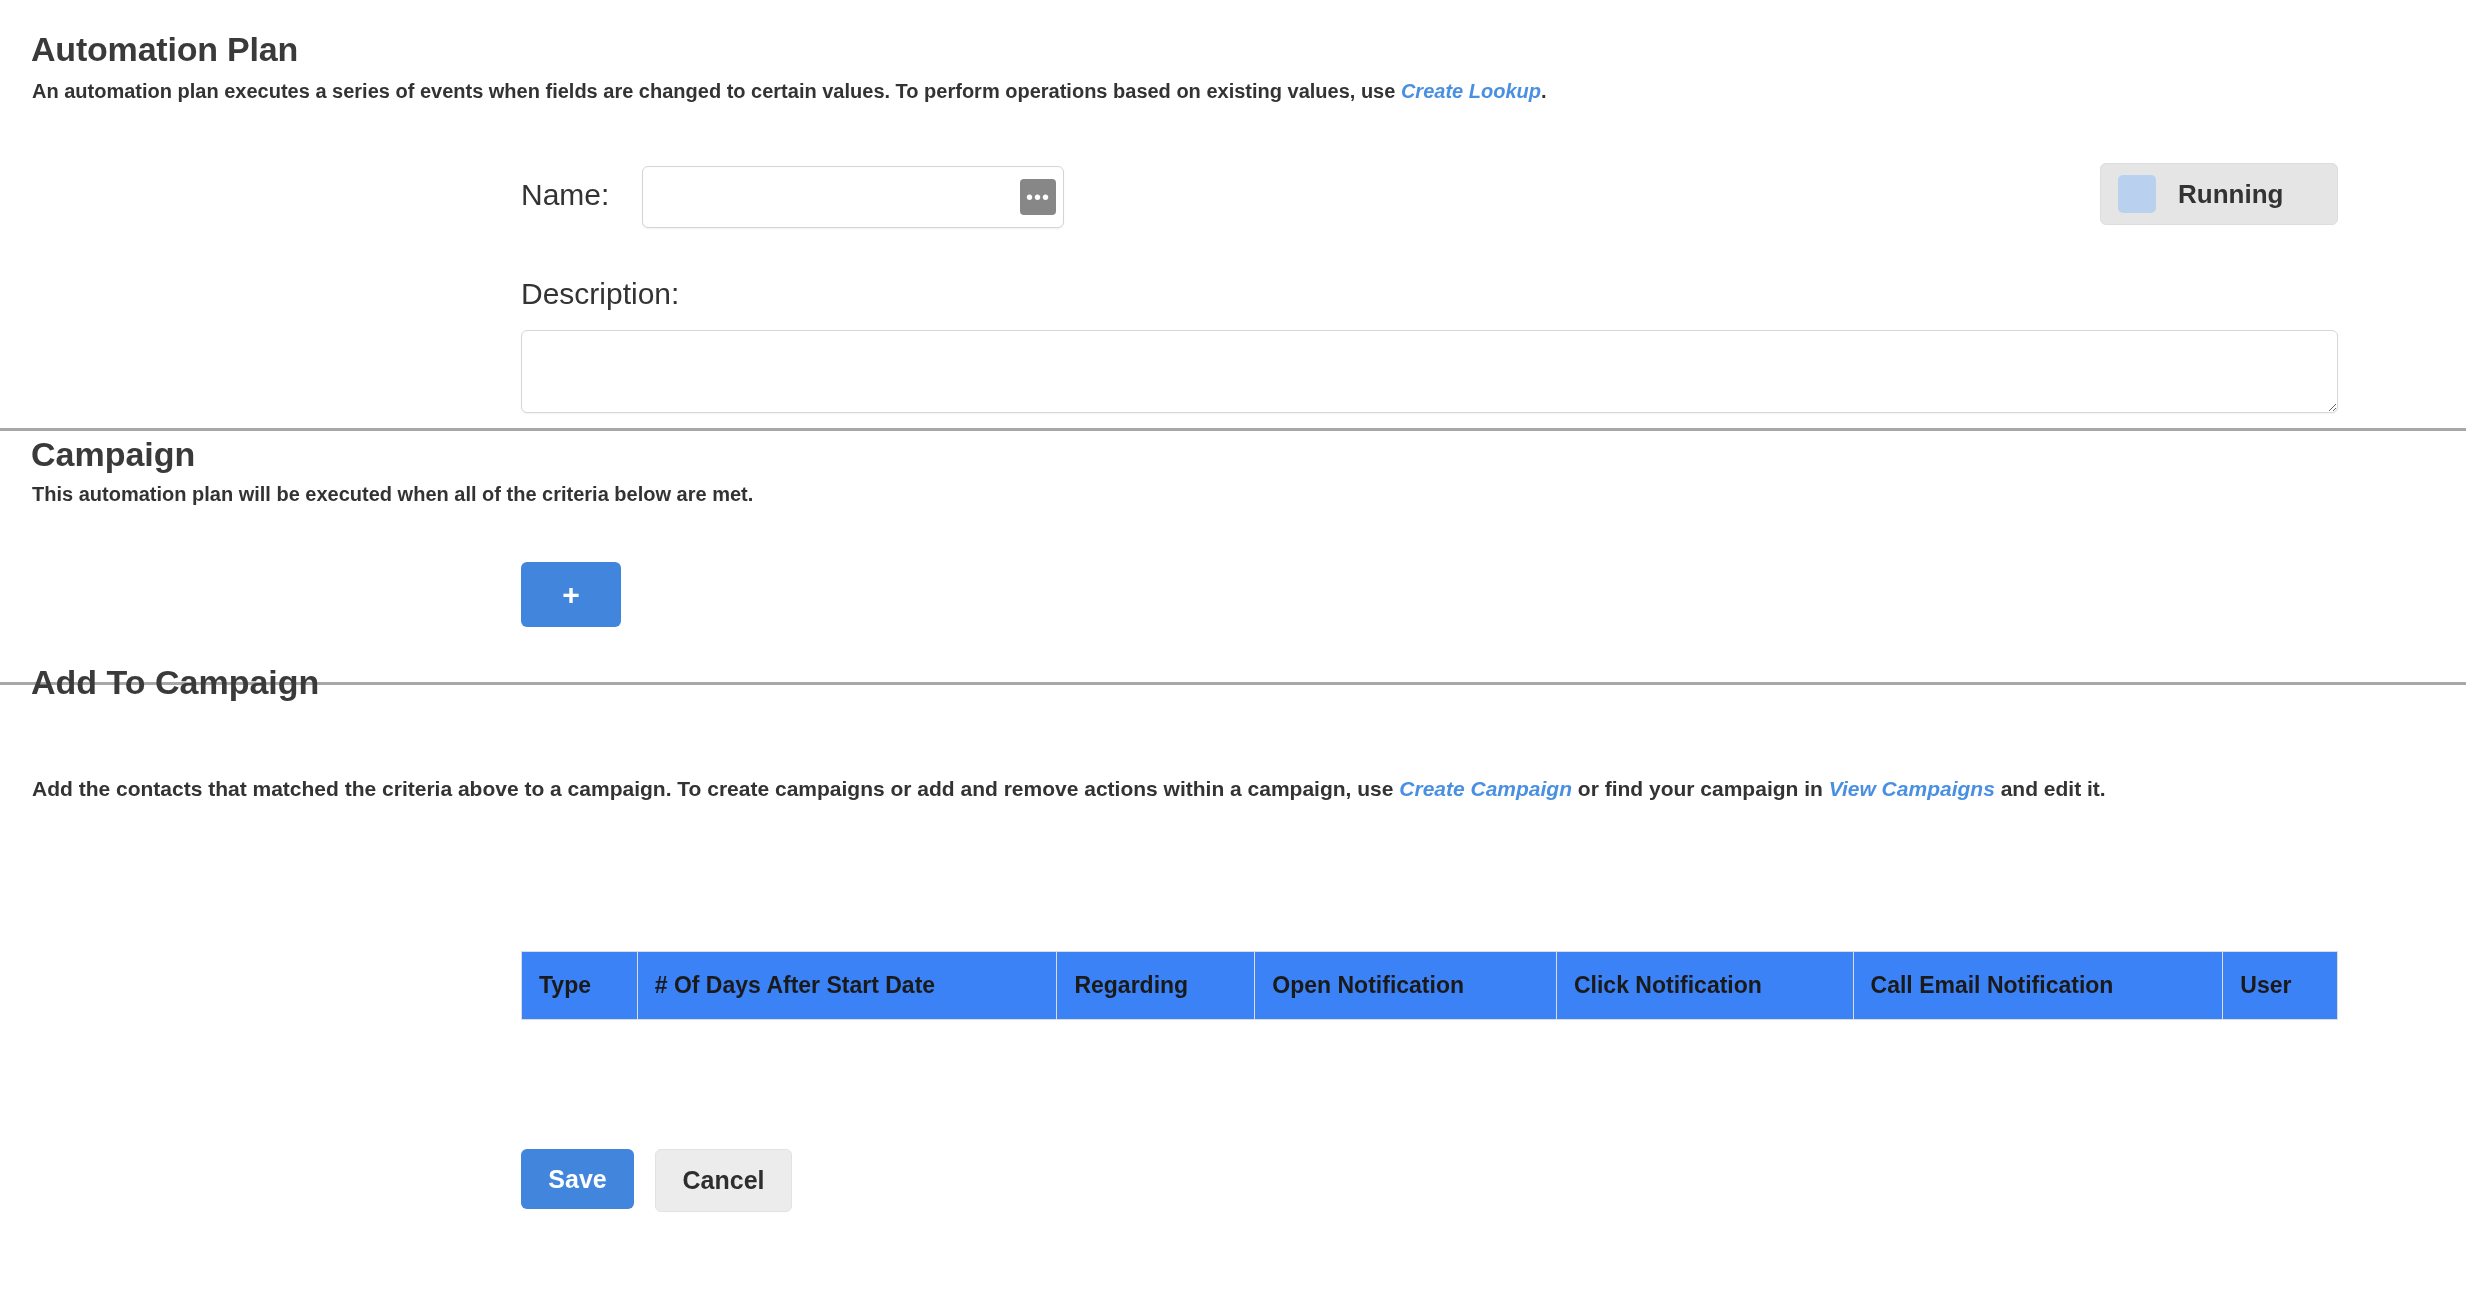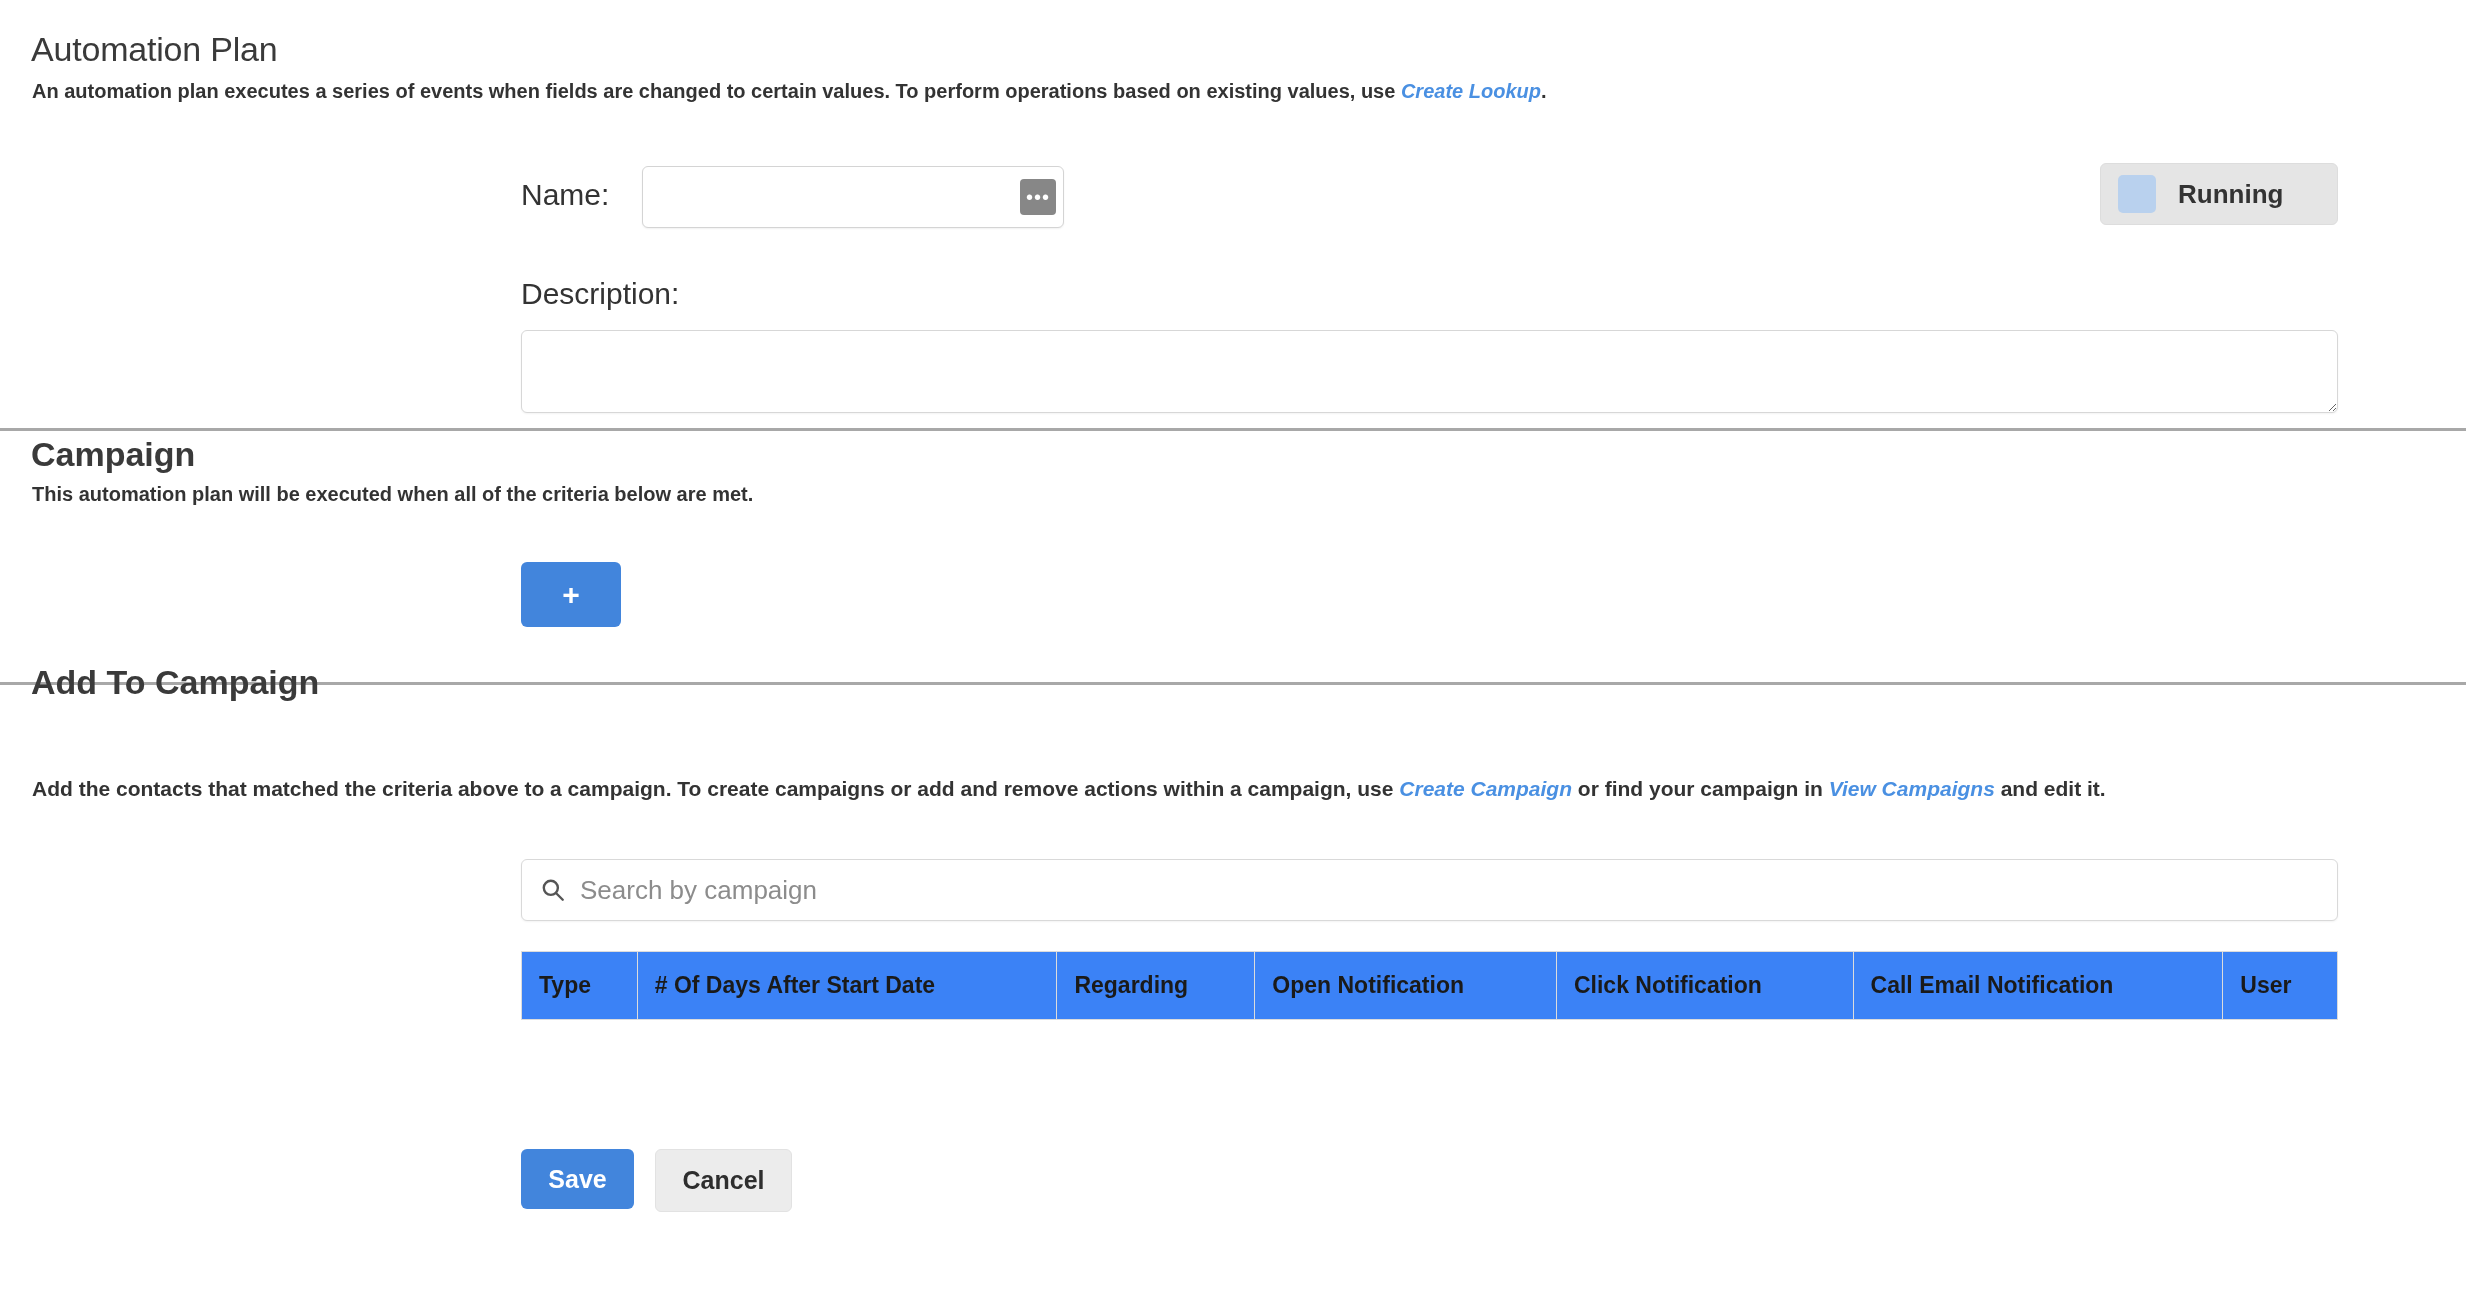--- a/index.html
+++ b/index.html
@@ -16,21 +16,21 @@
     overflow: hidden;
   }
 
   .page { position: relative; width: 2466px; height: 1306px; }
 
   
   .page-title {
     position: absolute;
     left: 31px; top: 30px;
     font-size: 34px;
-    font-weight: normal;
+    font-weight: bold;
     color: #3a3a3a;
     letter-spacing: -0.2px;
   }
   .page-subtitle {
     position: absolute;
     left: 32px; top: 80px;
     font-size: 20px;
     font-weight: bold;
     color: #333333;
     white-space: nowrap;
@@ -308,27 +308,20 @@
 
   <div class="criteria-title">Campaign</div>
   <div class="criteria-sub">This automation plan will be executed when all of the criteria below are met.</div>
   <button class="add-criteria-btn">+</button>
 
   <div class="divider d2"></div>
 
   <div class="campaign-title">Add To Campaign</div>
   <div class="campaign-sub"><span>Add the contacts that matched the criteria above to a campaign. To create campaigns or add and remove actions within a campaign, use </span><span class="link">Create Campaign</span><span> or find your campaign in </span><span class="link">View Campaigns</span><span> and edit it.</span></div>
 
-  <div class="search-wrap">
-    <svg class="search-icon" viewBox="0 0 24 24" fill="none" stroke="#555555" stroke-width="2.2">
-      <circle cx="10" cy="10" r="6.5"></circle>
-      <line x1="15" y1="15" x2="21" y2="21" stroke-linecap="round"></line>
-    </svg>
-    <input class="search-input" type="text" placeholder="Search by campaign" style="">
-  </div>
 
   <table class="camp-table">
     <thead>
       <tr>
         <th>Type</th>
         <th># Of Days After Start Date</th>
         <th>Regarding</th>
         <th>Open Notification</th>
         <th>Click Notification</th>
         <th>Call Email Notification</th>

